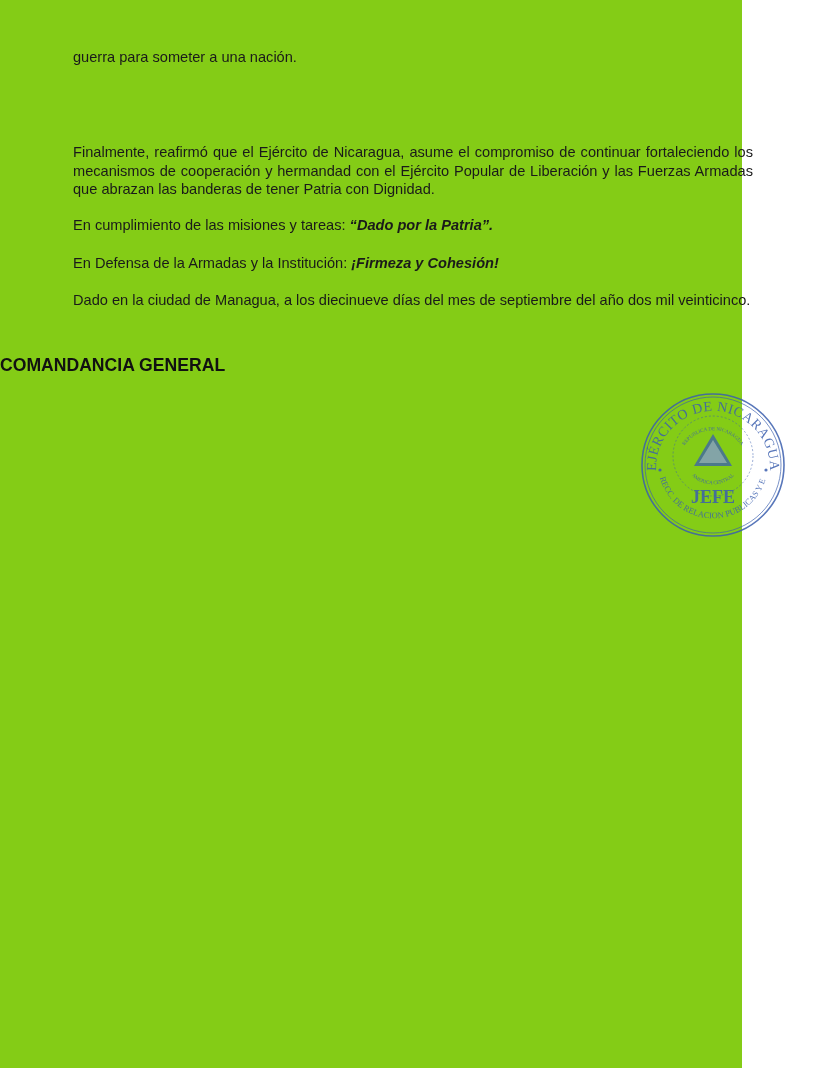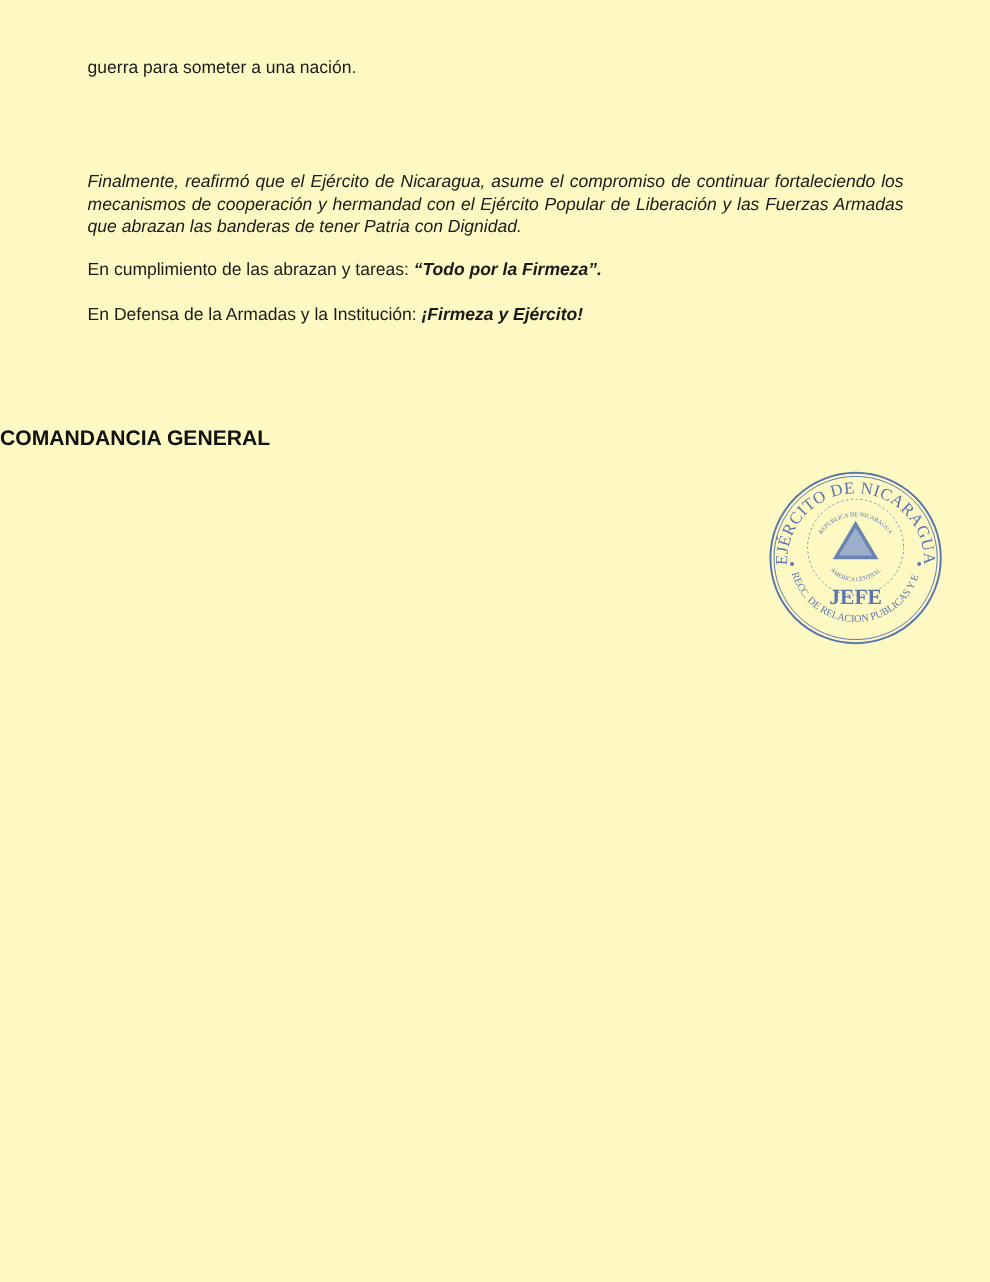--- a/index.html
+++ b/index.html
@@ -1,18 +1,18 @@
 <!DOCTYPE html>
 <html><head>
   <meta charset="utf-8">
   <style>
     html, body { margin: 0; padding: 0; background: #ffffff; }
     body { width: 825px; height: 1068px; position: relative; overflow: hidden; }
     .page {
-      position: absolute; left: 0; top: 0; width: 825px; height: 1068px; background: #fef9c3;
+      position: absolute; left: 0; top: 0; width: 742px; height: 1068px; background: #84cc16;
       font-family: "Liberation Sans", sans-serif; color: #1a1a1a;
     }
     .para {
       position: absolute; left: 73px; width: 680px;
       font-size: 14.6px; line-height: 18.5px; text-align: justify;
       text-align-last: left; margin: 0;
     }
     .bi { font-weight: bold; font-style: italic; }
     .heading {
       position: absolute; left: 0; width: 825px; text-align: left;
@@ -21,30 +21,31 @@
     .stamp { position: absolute; left: 638px; top: 390px; width: 150px; height: 150px; }
   </style>
 </head>
 <body>
 
 <div class="page">
 
   <p class="para" style="top:48px;">guerra para someter a una nación.</p>
 
 
-  <p class="para" style="top:143px;font-style:italic;">Finalmente, reafirmó que el Ejército de Nicaragua, asume el compromiso de continuar fortaleciendo los mecanismos de cooperación y hermandad con el Ejército Popular de Liberación y las Fuerzas Armadas que abrazan las banderas de tener Patria con Dignidad.</p>
+  <p class="para" style="top:143px;">Finalmente, reafirmó que el Ejército de Nicaragua, asume el compromiso de continuar fortaleciendo los mecanismos de cooperación y hermandad con el Ejército Popular de Liberación y las Fuerzas Armadas que abrazan las banderas de tener Patria con Dignidad.</p>
 
   <p class="para" style="top:216px;">
-    <span>En cumplimiento de las abrazan y tareas: </span><span class="bi">“Todo por la Firmeza”.</span>
+    <span>En cumplimiento de las misiones y tareas: </span><span class="bi">“Dado por la Patria”.</span>
   </p>
 
   <p class="para" style="top:254px;">
-    <span>En Defensa de la Armadas y la Institución: </span><span class="bi">¡Firmeza y Ejército!</span>
+    <span>En Defensa de la Armadas y la Institución: </span><span class="bi">¡Firmeza y Cohesión!</span>
   </p>
 
+  <p class="para" style="top:291px;">Dado en la ciudad de Managua, a los diecinueve días del mes de septiembre del año dos mil veinticinco.</p>
 
   <div class="heading" style="top:354px;">COMANDANCIA GENERAL</div>
 
   <div class="stamp">
     <svg width="150" height="150" viewBox="0 0 150 150">
       <defs>
         <path id="outerArcTop" d="M 18,78 A 57,57 0 0 1 132,78"></path>
         <path id="outerArcBottom" d="M 22,88 A 55,55 0 0 0 128,88"></path>
         <path id="innerArcTop" d="M 42,66 A 34,34 0 0 1 108,66"></path>
         <path id="innerArcBottom" d="M 46,72 A 30,30 0 0 0 104,72"></path>

